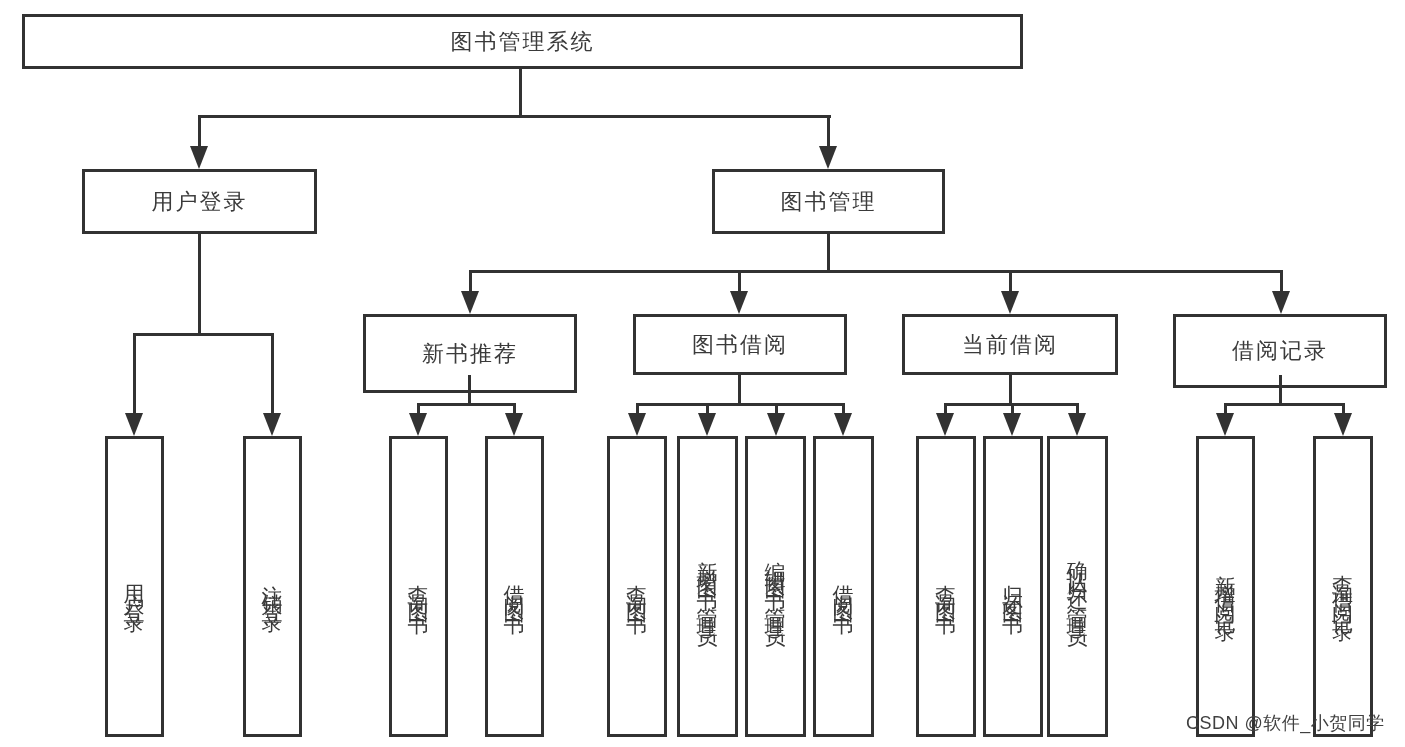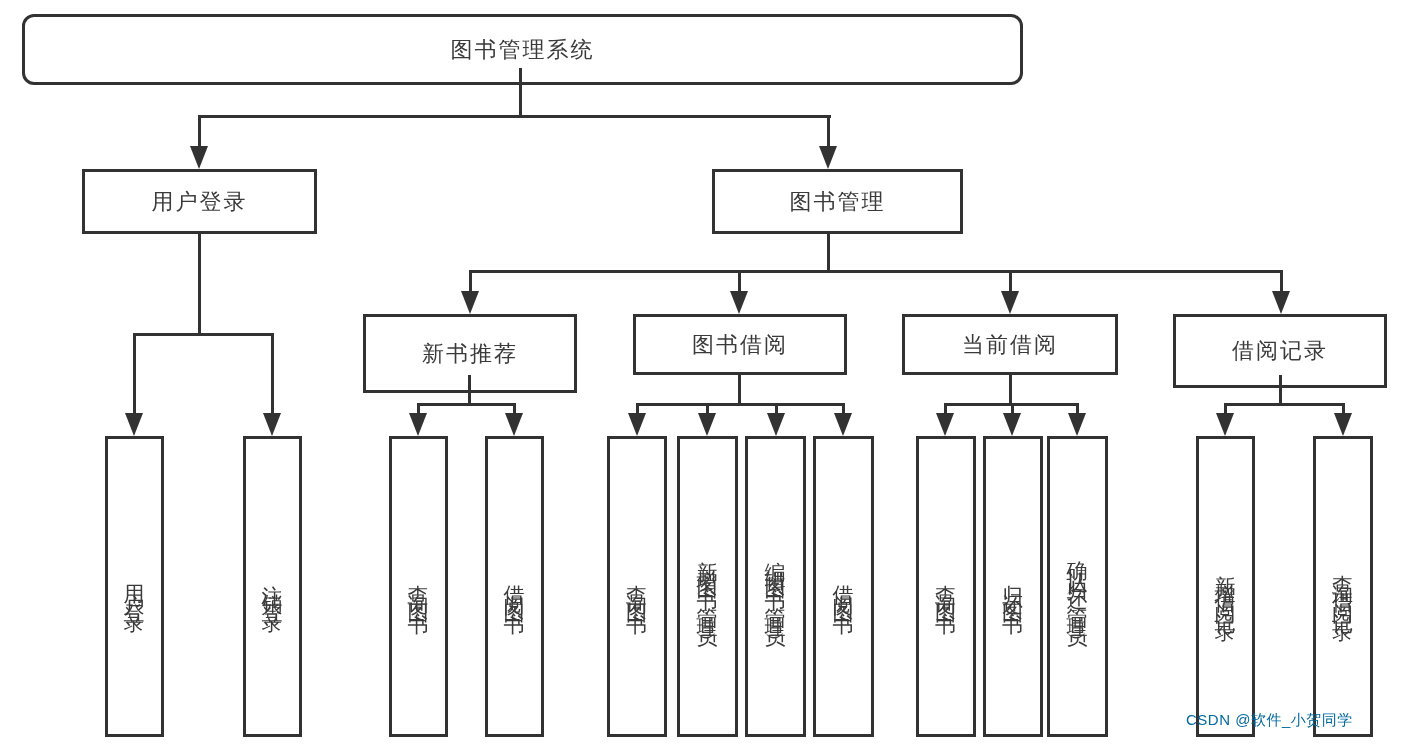--- a/index.html
+++ b/index.html
@@ -19,39 +19,39 @@
     font-size:21px;letter-spacing:0.45em;color:#3a3a3a;
     line-height:1;
   }
   .vl{position:absolute;width:3px;background:#323232;}
   .hl{position:absolute;height:3px;background:#323232;}
   .ah{position:absolute;width:0;height:0;
       border-left:9px solid transparent;border-right:9px solid transparent;
       border-top:23px solid #323232;}
   .watermark{
     position:absolute;left:1186px;top:711px;z-index:5;
-    font-size:15px;letter-spacing:0.5px;color:#0369a1;white-space:nowrap;
+    font-size:18px;letter-spacing:0.5px;color:#404040;white-space:nowrap;
   }
 </style>
 </head>
 <body>
 
 <div id="stage">
 
-  <div class="box" style="left:22px;top:14px;width:1001px;height:71px;border-radius:12px;">图书管理系统</div>
+  <div class="box" style="left:22px;top:14px;width:1001px;height:55px;">图书管理系统</div>
 
   <div class="vl" style="left:519px;top:68px;height:48px;"></div>
   <div class="hl" style="left:199px;top:115px;width:632px;"></div>
   <div class="vl" style="left:198px;top:115px;height:32px;"></div>
   <div class="ah" style="left:190px;top:146px;"></div>
   <div class="vl" style="left:827px;top:115px;height:32px;"></div>
   <div class="ah" style="left:819px;top:146px;"></div>
 
   <div class="box" style="left:82px;top:169px;width:235px;height:65px;">用户登录</div>
-  <div class="box" style="left:712px;top:169px;width:251px;height:65px;">图书管理</div>
+  <div class="box" style="left:712px;top:169px;width:233px;height:65px;">图书管理</div>
 
   <div class="vl" style="left:198px;top:233px;height:103px;"></div>
   <div class="hl" style="left:133px;top:333px;width:141px;"></div>
   <div class="vl" style="left:133px;top:333px;height:81px;"></div>
   <div class="ah" style="left:125px;top:413px;"></div>
   <div class="vl" style="left:271px;top:333px;height:81px;"></div>
   <div class="ah" style="left:263px;top:413px;"></div>
 
   <div class="vl" style="left:827px;top:234px;height:39px;"></div>
   <div class="hl" style="left:469px;top:270px;width:814px;"></div>

